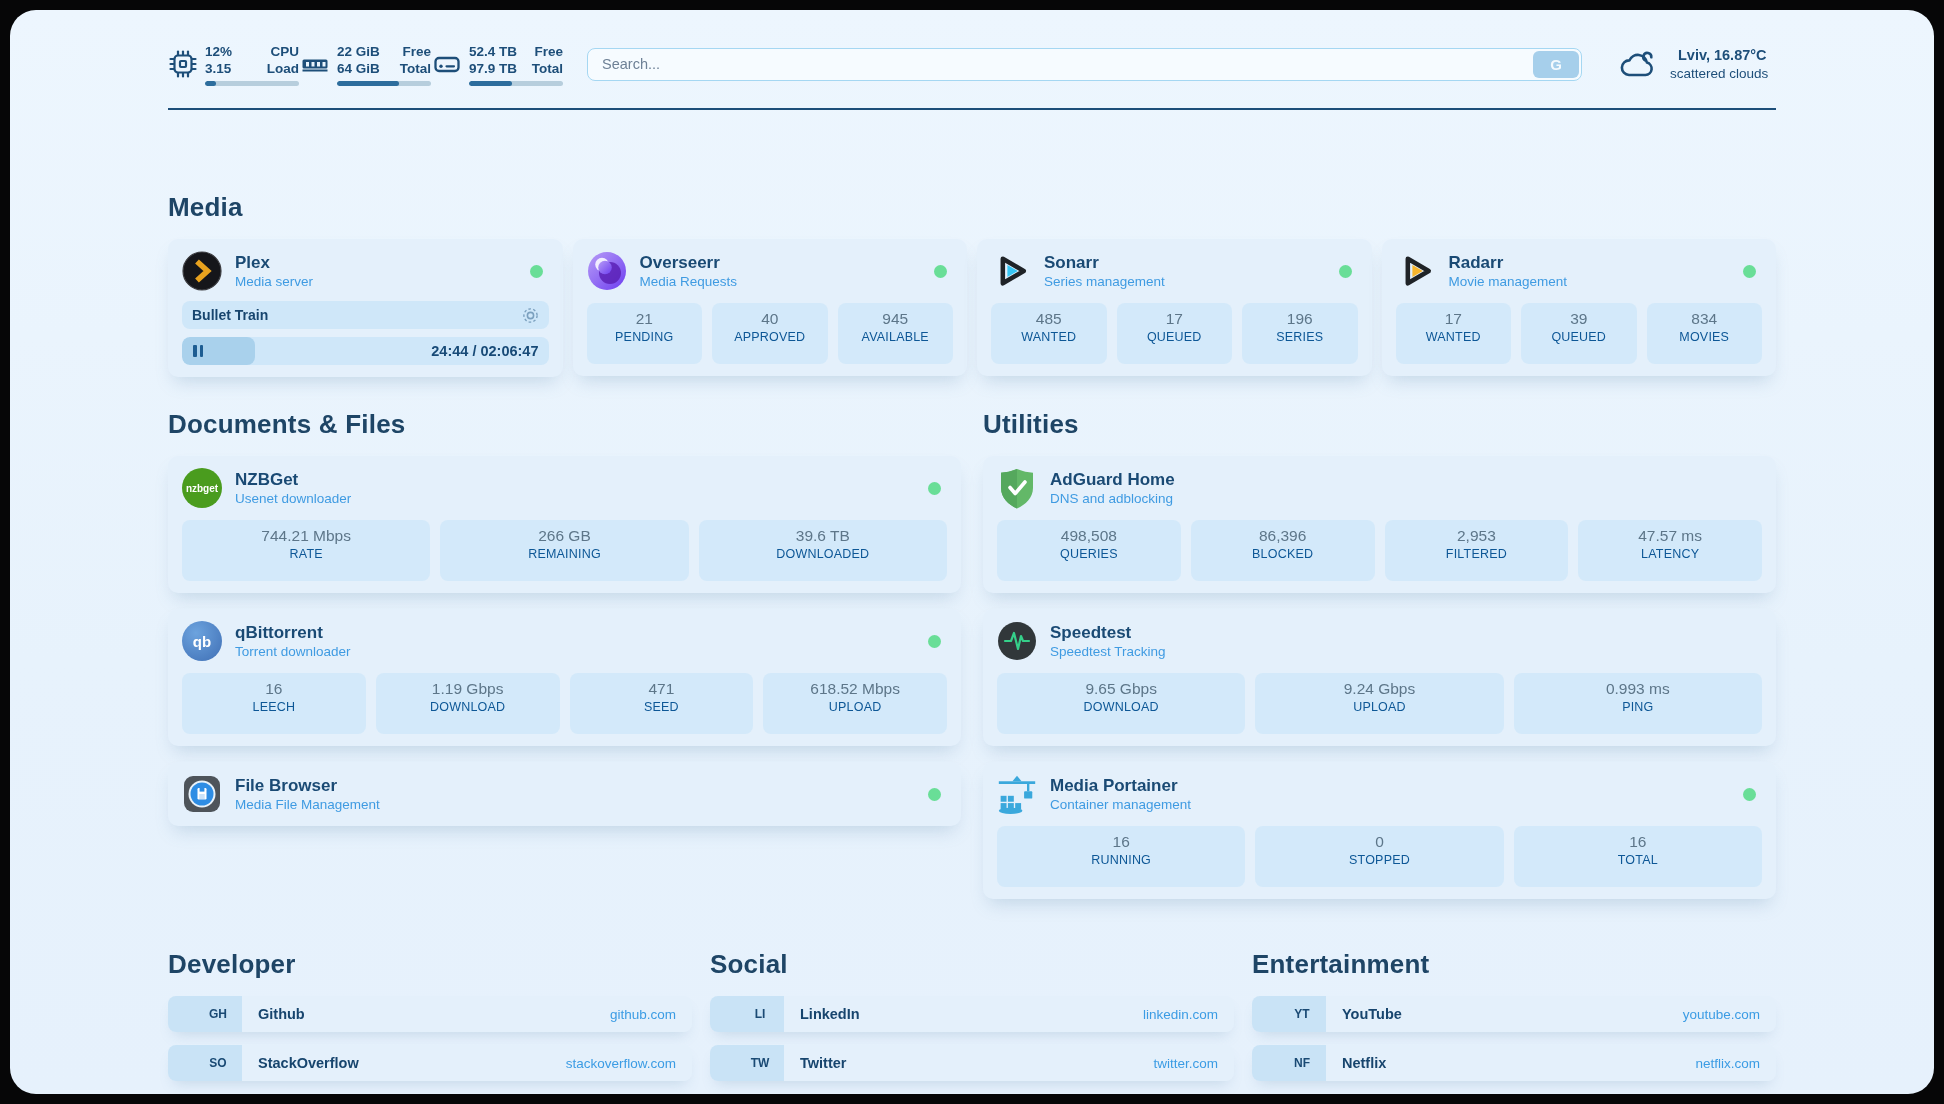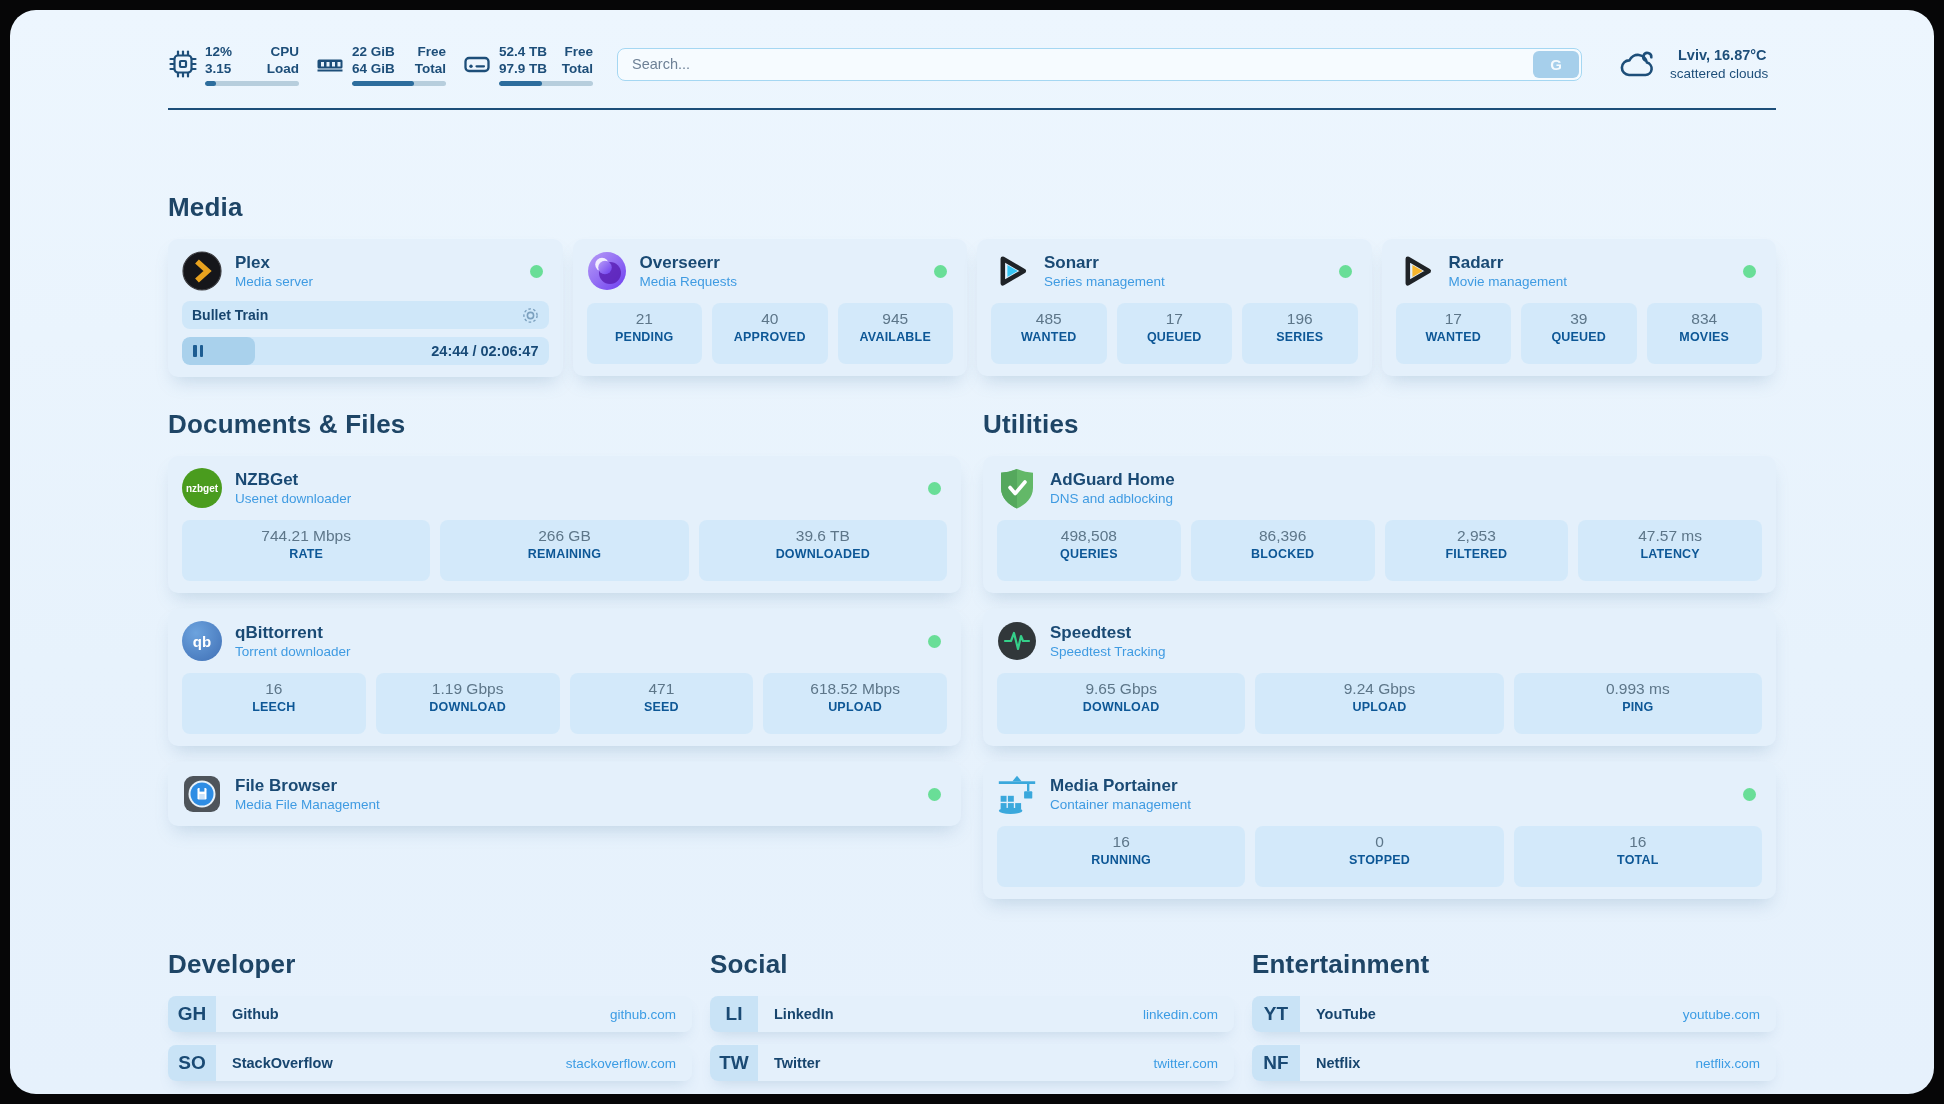--- a/index.html
+++ b/index.html
@@ -9,21 +9,21 @@
     -webkit-font-smoothing:antialiased;
   }
   .frame{
     position:absolute;left:10px;top:10px;right:10px;bottom:10px;
     background:linear-gradient(180deg,#edf6fe 0%,#e7f2fc 60%,#e6f1fc 100%);
     border-radius:26px;box-sizing:border-box;overflow:hidden;
     padding:26px 158px 0 158px;
   }
   
   .topbar{display:flex;align-items:center;height:56px;}
-  .stats{display:flex;gap:16px;}
+  .stats{display:flex;gap:1px;}
   .stat{display:flex;align-items:center;gap:7px;width:131px;}
   .stat svg{flex:0 0 auto;}
   .stat-body{width:96px;}
   .stat-grid{display:grid;grid-template-columns:auto auto;justify-content:space-between;
     font-size:13.5px;font-weight:700;color:#1d4e79;line-height:17px;}
   .stat-grid .lbl{text-align:right;}
   .bar{height:5px;border-radius:3px;background:#b7cedd;margin-top:4px;overflow:hidden;}
   .bar-fill{height:100%;border-radius:3px;background:#2d6d9d;}
   .search{flex:1;margin:0 36px 0 24px;position:relative;display:flex;align-items:center;}
   .search input{
@@ -52,21 +52,21 @@
   }
   .card-head{display:flex;align-items:center;gap:13px;}
   .app-icon{width:40px;height:40px;flex:0 0 auto;display:flex;align-items:center;justify-content:center;}
   .app-meta{flex:1;min-width:0;}
   .app-name{font-size:17px;font-weight:700;color:#1a4a74;line-height:21px;}
   .app-desc{font-size:13.5px;font-weight:400;color:#3f9be2;line-height:17px;}
   .dot{width:13px;height:13px;border-radius:50%;background:#69de97;margin-right:6px;flex:0 0 auto;}
   .tiles{display:flex;gap:10px;margin-top:12px;}
   .tile{flex:1;background:#d3e9fa;border-radius:8px;text-align:center;padding:6px 4px 19px 4px;}
   .tile-value{font-size:15.5px;color:#5d7689;line-height:20px;}
-  .tile-label{font-size:12.5px;font-weight:700;color:#0d5796;line-height:16px;letter-spacing:.2px;}
+  .tile-label{font-size:12.5px;font-weight:400;color:#0d5796;line-height:16px;letter-spacing:.2px;}
   
   .media-row{
     margin-top:10px;height:28px;background:#cfe7f9;border-radius:8px;
     display:flex;align-items:center;padding:0 10px;
     font-size:14px;font-weight:700;color:#17456e;
   }
   .media-row .title{flex:1;}
   .media-progress{
     margin-top:8px;height:28px;background:#cfe7f9;border-radius:8px;
     position:relative;display:flex;align-items:center;overflow:hidden;
@@ -85,21 +85,21 @@
   .qb-bg{background:radial-gradient(circle at 35% 30%,#6ca3de,#3f6fb5);font-size:15px;width:40px;height:40px;}
   
   .bm-sec{margin-top:50px;display:grid;grid-template-columns:1fr 1fr 1fr;column-gap:18px;}
   .bm-row{
     display:flex;align-items:center;height:36px;background:#e4f0fb;border-radius:8px;
     margin-bottom:13px;overflow:hidden;text-decoration:none;cursor:pointer;
     box-shadow:0 8px 14px -6px rgba(96,139,177,.25);
   }
   .bm-badge{
     width:48px;align-self:stretch;background:#c9e3f6;display:flex;align-items:center;justify-content:center;
-    font-size:19px;font-weight:700;color:#1a4a74;
+    font-size:12px;font-weight:700;color:#1a4a74;padding-left:26px;
   }
   .bm-name{margin-left:16px;font-size:14.5px;font-weight:700;color:#17456e;}
   .bm-url{margin-left:auto;margin-right:16px;font-size:13.5px;color:#3b9ce4;}
 </style>
 </head>
 <body>
 
 <div class="frame">
 
   <div class="topbar">

